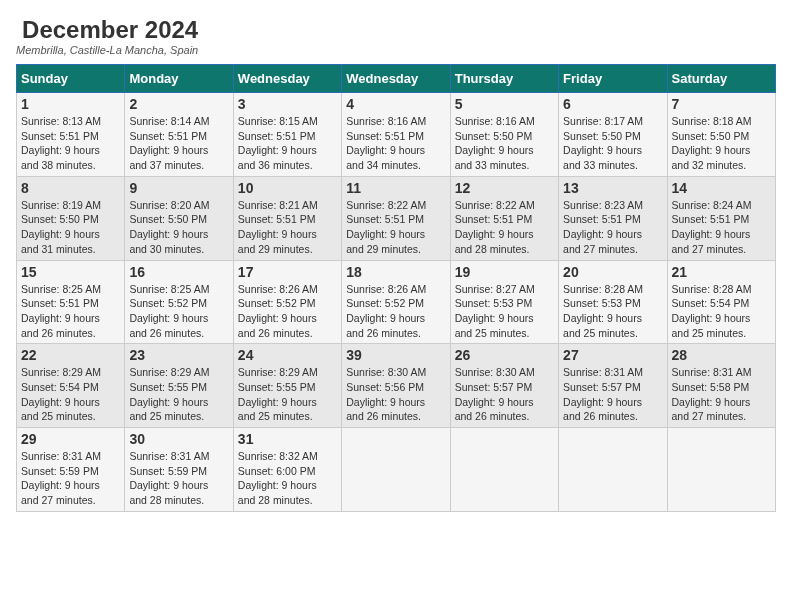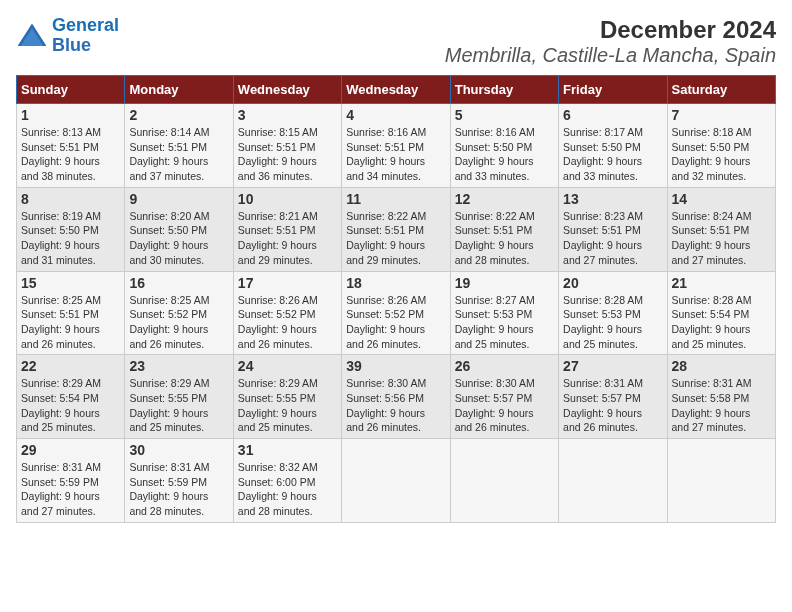--- a/index.html
+++ b/index.html
@@ -36,31 +36,31 @@
     }
     .title-area {
       text-align: right;
     }
     .month-title {
       font-size: 24px;
       font-weight: bold;
       color: #333;
     }
     .location-title {
-      font-size: 20px;
+      font-size: 11px;
       color: #555;
       font-style: italic;
     }
     table {
       width: 100%;
       border-collapse: collapse;
       font-size: 10.5px;
     }
     thead tr {
-      background-color: #7f1d1d;
+      background-color: #0f766e;
       color: white;
     }
     thead th {
       padding: 6px 4px;
       text-align: left;
       font-size: 13px;
       font-weight: bold;
       border: 1px solid #2a6db5;
     }
     tbody tr {
@@ -87,30 +87,20 @@
     }
     .day-info {
       color: #333;
       line-height: 1.4;
     }
   </style>
 </head>
 <body>
 
 <div class="header-area">
-  <div class="logo">
-    <svg class="logo-icon" viewBox="0 0 40 35" xmlns="http://www.w3.org/2000/svg">
-      <polygon points="20,2 38,30 2,30" fill="#2a6db5"></polygon>
-      <polygon points="20,8 34,30 6,30" fill="#5a9de0" opacity="0.5"></polygon>
-    </svg>
-    <div class="logo-text">
-      <div><span>General</span></div>
-      <div><span style="color:#2a6db5">Blue</span></div>
-    </div>
-  </div>
   <div class="title-area">
     <div class="month-title">December 2024</div>
     <div class="location-title">Membrilla, Castille-La Mancha, Spain</div>
   </div>
 </div>
 
 <table>
   <thead>
     <tr>
     <th>Sunday</th>

